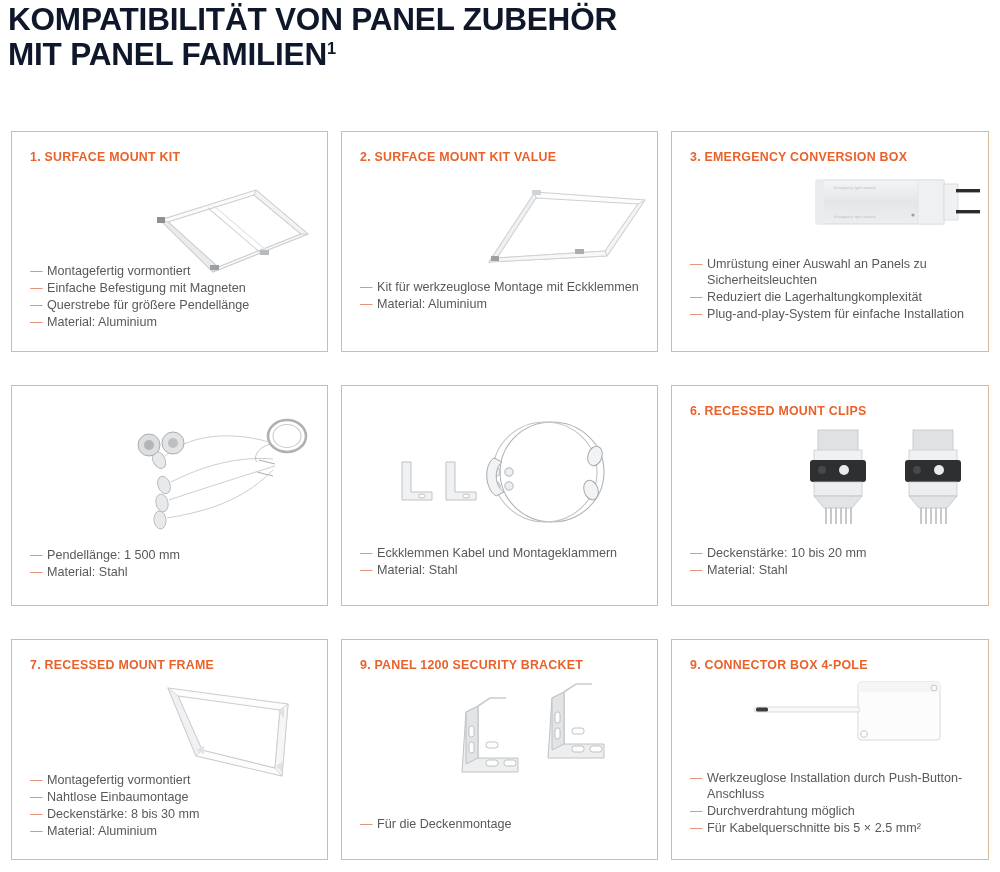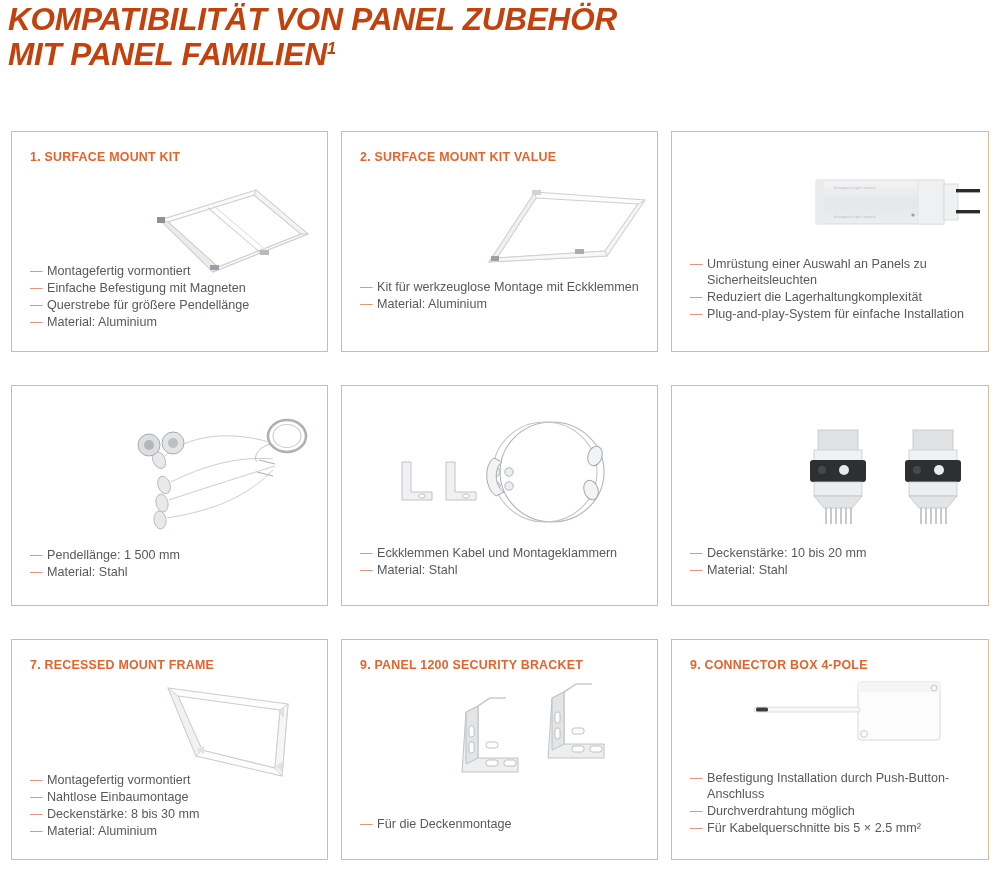--- a/index.html
+++ b/index.html
@@ -16,26 +16,25 @@
     overflow: hidden;
     position: relative;
   }
 
   
   .page-heading {
     position: absolute;
     left: 8px;
     top: 2px;
     width: 960px;
-    color: #c2410c;
+    color: #0f172a;
     font-size: 31.5px;
     font-weight: bold;
     line-height: 35px;
     letter-spacing: -0.2px;
-    font-style: italic;
   }
   .page-heading .line {
     display: block;
     white-space: nowrap;
   }
   .page-heading sup {
     font-size: 0.52em;
     vertical-align: super;
     line-height: 0;
     font-weight: bold;
@@ -188,20 +187,21 @@
         <rect x="75" y="16" width="9" height="5" fill="#d0d3d5" stroke="none"></rect>
       </svg>
     </div>
     <ul class="bullets b-bottom-2">
       <li><span class="dash">—</span><span>Kit für werkzeuglose Montage mit Eckklemmen</span></li>
       <li><span class="dash">—</span><span>Material: Aluminium</span></li>
     </ul>
   </div>
 
   <div class="card">
+    <div class="card-title">3. EMERGENCY CONVERSION BOX</div>
     <div class="art art-3">
       <svg width="170" height="72" viewBox="0 0 170 72">
         <defs>
           <linearGradient id="boxg" x1="0" y1="0" x2="0" y2="1">
             <stop offset="0" stop-color="#f3f4f5"></stop>
             <stop offset="0.5" stop-color="#e4e6e8"></stop>
             <stop offset="1" stop-color="#eceef0"></stop>
           </linearGradient>
         </defs>
         <rect x="4" y="12" width="128" height="44" rx="1.5" fill="url(#boxg)" stroke="#d4d6d8" stroke-width="0.9"></rect>
@@ -292,20 +292,21 @@
         </g>
       </svg>
     </div>
     <ul class="bullets b-bottom-5">
       <li><span class="dash">—</span><span>Eckklemmen Kabel und Montageklammern</span></li>
       <li><span class="dash">—</span><span>Material: Stahl</span></li>
     </ul>
   </div>
 
   <div class="card">
+    <div class="card-title">6. RECESSED MOUNT CLIPS</div>
     <div class="art art-6">
       <svg width="180" height="105" viewBox="0 0 180 105">
         <g>
 
           <g transform="translate(10,0)">
             <rect x="18" y="4" width="40" height="22" fill="#dfe1e3" stroke="#c0c3c6" stroke-width="0.8"></rect>
             <rect x="14" y="24" width="48" height="12" fill="#f0f1f2" stroke="#c8cbcd" stroke-width="0.8"></rect>
             <rect x="10" y="34" width="56" height="22" rx="3" fill="#2e2f31"></rect>
             <circle cx="22" cy="44" r="4" fill="#46484a"></circle>
             <circle cx="44" cy="44" r="5" fill="#e8eaeb"></circle>
@@ -417,19 +418,19 @@
       <svg width="215" height="85" viewBox="0 0 215 85">
         <rect x="128" y="6" width="82" height="58" rx="3" fill="#fcfcfc" stroke="#d6d8da" stroke-width="1"></rect>
         <rect x="128" y="6" width="82" height="10" rx="3" fill="#f4f5f6" stroke="none"></rect>
         <circle cx="204" cy="12" r="3" fill="none" stroke="#c6c9cb" stroke-width="1"></circle>
         <circle cx="134" cy="58" r="3.4" fill="none" stroke="#c6c9cb" stroke-width="1"></circle>
         <rect x="24" y="31" width="106" height="5" rx="2.5" fill="#f7f8f8" stroke="#d4d6d8" stroke-width="0.8"></rect>
         <rect x="26" y="31.5" width="12" height="4" rx="1.5" fill="#3a3c3e"></rect>
       </svg>
     </div>
     <ul class="bullets b-bottom-9">
-      <li><span class="dash">—</span><span>Befestigung Installation durch Push-Button-Anschluss</span></li>
+      <li><span class="dash">—</span><span>Werkzeuglose Installation durch Push-Button-Anschluss</span></li>
       <li><span class="dash">—</span><span>Durchverdrahtung möglich</span></li>
       <li><span class="dash">—</span><span>Für Kabelquerschnitte bis 5 × 2.5 mm²</span></li>
     </ul>
   </div>
 
 </div>
 
 </body></html>

